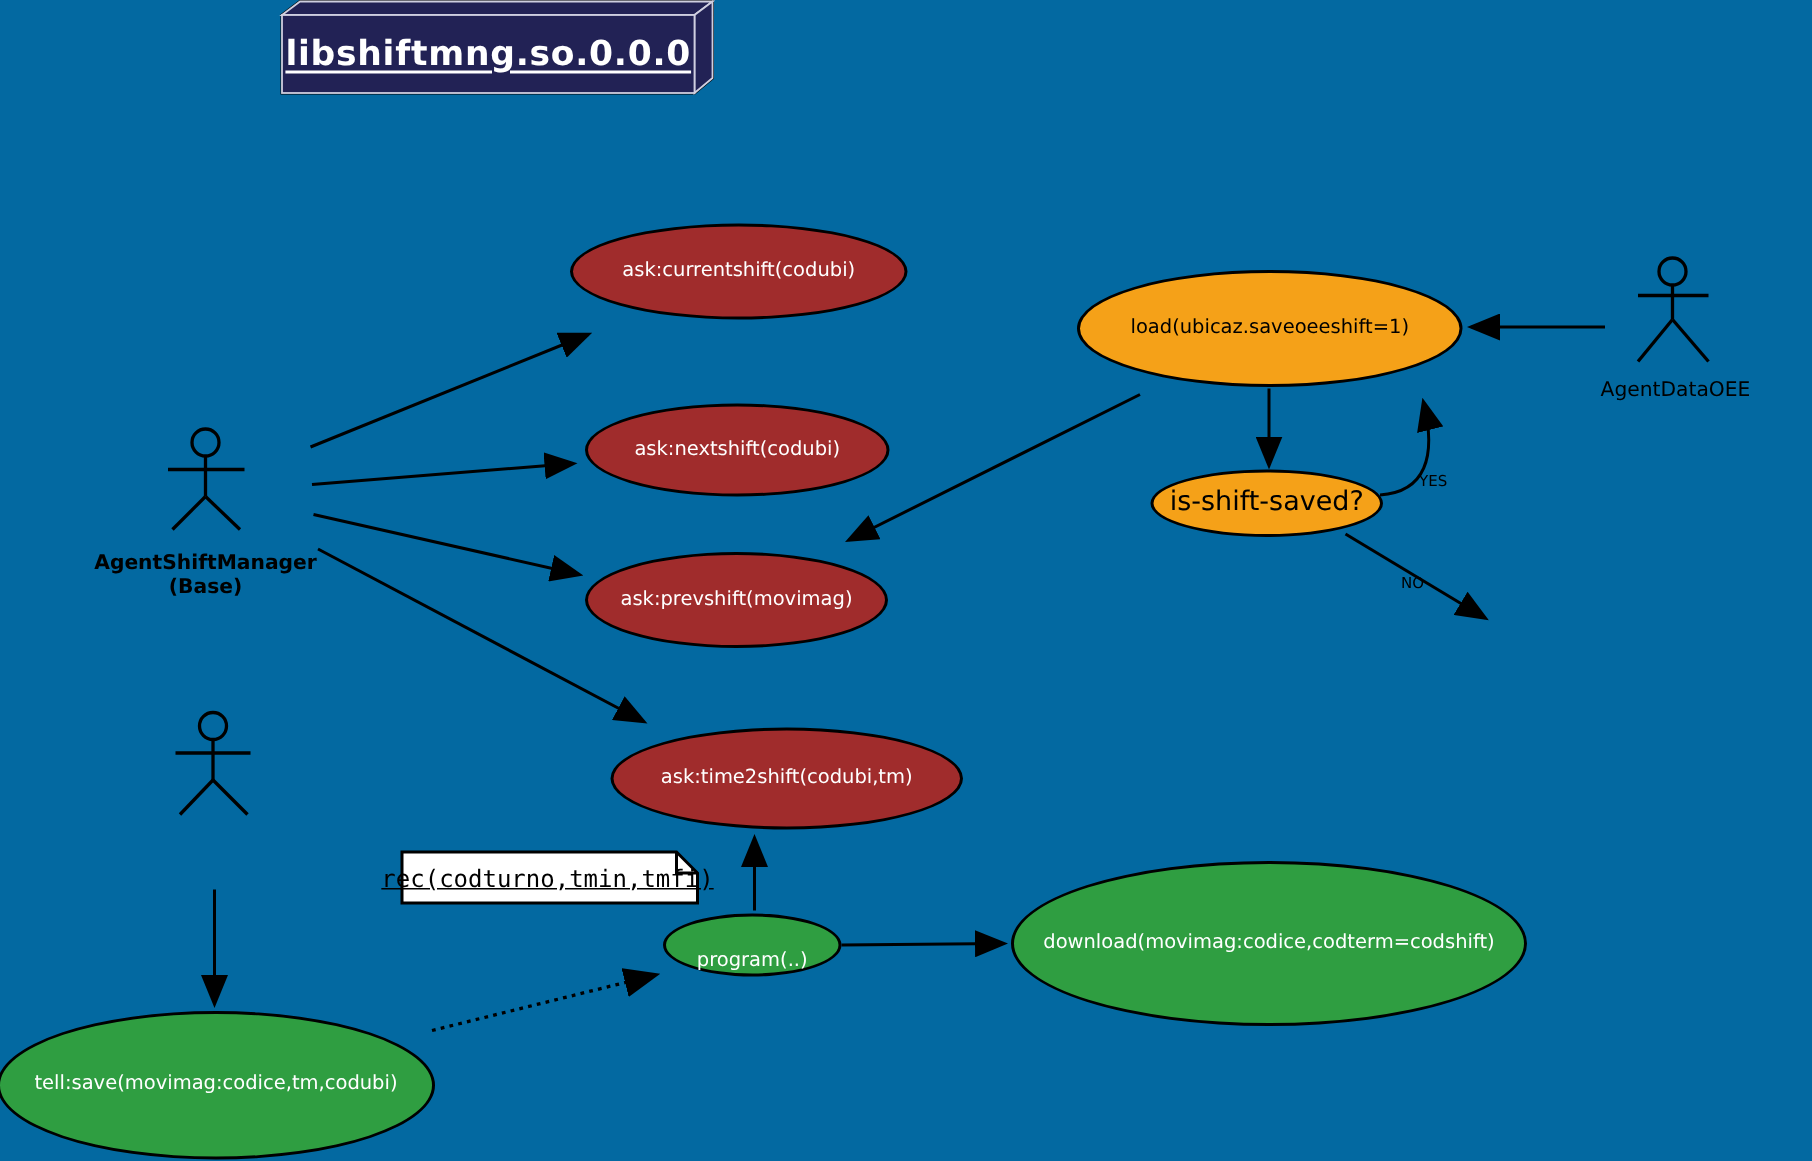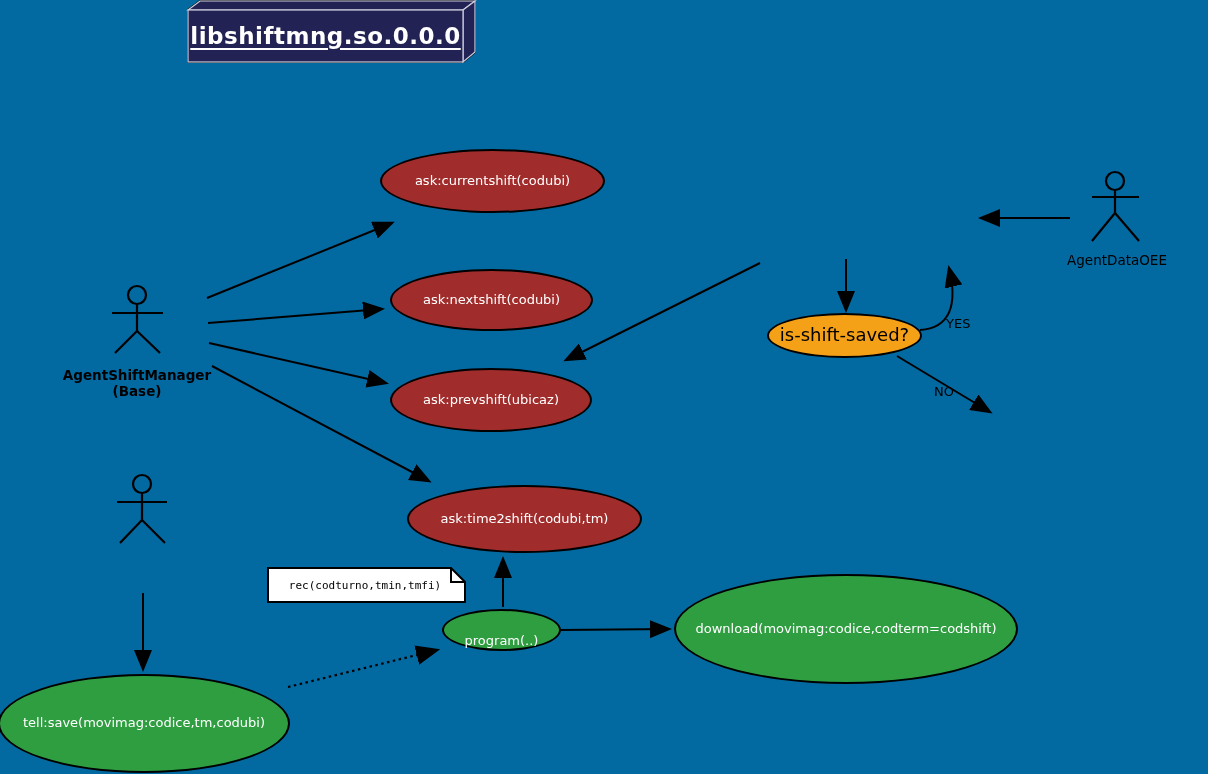--- a/index.html
+++ b/index.html
@@ -15,32 +15,32 @@
   }
   .uc span{display:block;padding:0 10px;}
   .uc-bold span{font-weight:normal;font-size:13px;}
   .uc-reg span{font-weight:normal;font-size:13px;}
   .txt-white{color:#fff;}
   .txt-black{color:#000;}
   .actor-label{
     position:absolute;text-align:center;font-size:13.5px;color:#000;line-height:1.2;
   }
   .actor-label.bold{font-weight:bold;}
-  .edge-label{position:absolute;font-size:13px;color:#000;}
+  .edge-label{position:absolute;font-size:10px;color:#000;}
   #pkg-title{
     position:absolute;left:188px;top:10px;width:275px;height:52px;
     display:flex;align-items:center;justify-content:center;
     color:#fff;font-weight:bold;font-size:23px;letter-spacing:.5px;
     text-decoration:underline;text-underline-offset:4px;
   }
   #note-text{
     position:absolute;left:270px;top:569px;width:190px;height:32px;
     display:flex;align-items:center;justify-content:center;
     font-family:"DejaVu Sans Mono","Liberation Mono",monospace;
-    font-size:11px;color:#000;white-space:nowrap;
+    font-size:16px;color:#000;white-space:nowrap;text-decoration:underline;
   }
 </style>
 </head>
 <body>
 
 <div id="canvas">
 
   <svg id="wires" viewBox="0 0 1208 774" xmlns="http://www.w3.org/2000/svg">
     <defs>
       <marker id="arrow" markerWidth="11" markerHeight="9" refX="9.5" refY="4.5" orient="auto">
@@ -101,26 +101,29 @@
 
   <div id="pkg-title">libshiftmng.so.0.0.0</div>
 
   <div class="uc uc-bold" style="left:380px;top:149px;width:225px;height:64px;background:#a02c2c;">
     <span class="txt-white">ask:currentshift(codubi)</span>
   </div>
   <div class="uc uc-bold" style="left:390px;top:269px;width:203px;height:62px;background:#a02c2c;">
     <span class="txt-white">ask:nextshift(codubi)</span>
   </div>
   <div class="uc uc-bold" style="left:390px;top:368px;width:202px;height:64px;background:#a02c2c;">
-    <span class="txt-white">ask:prevshift(ubicaz)</span>
+    <span class="txt-white">ask:prevshift(movimag)</span>
   </div>
   <div class="uc uc-bold" style="left:407px;top:485px;width:235px;height:68px;background:#a02c2c;">
     <span class="txt-white">ask:time2shift(codubi,tm)</span>
   </div>
 
+  <div class="uc uc-bold" style="left:718px;top:180px;width:257px;height:78px;background:#f5a118;">
+    <span class="txt-black">load(ubicaz.saveoeeshift=1)</span>
+  </div>
   <div class="uc uc-bold" style="left:767px;top:313px;width:155px;height:45px;background:#f5a118;">
     <span class="txt-black" style="font-size:18px;">is-shift-saved?</span>
   </div>
 
   <div class="uc uc-reg" style="left:442px;top:609px;width:119px;height:42px;background:#2f9e41;align-items:flex-end;">
     <span class="txt-white">program(..)</span>
   </div>
   <div class="uc uc-reg" style="left:674px;top:574px;width:344px;height:110px;background:#2f9e41;">
     <span class="txt-white">download(movimag:codice,codterm=codshift)</span>
   </div>

